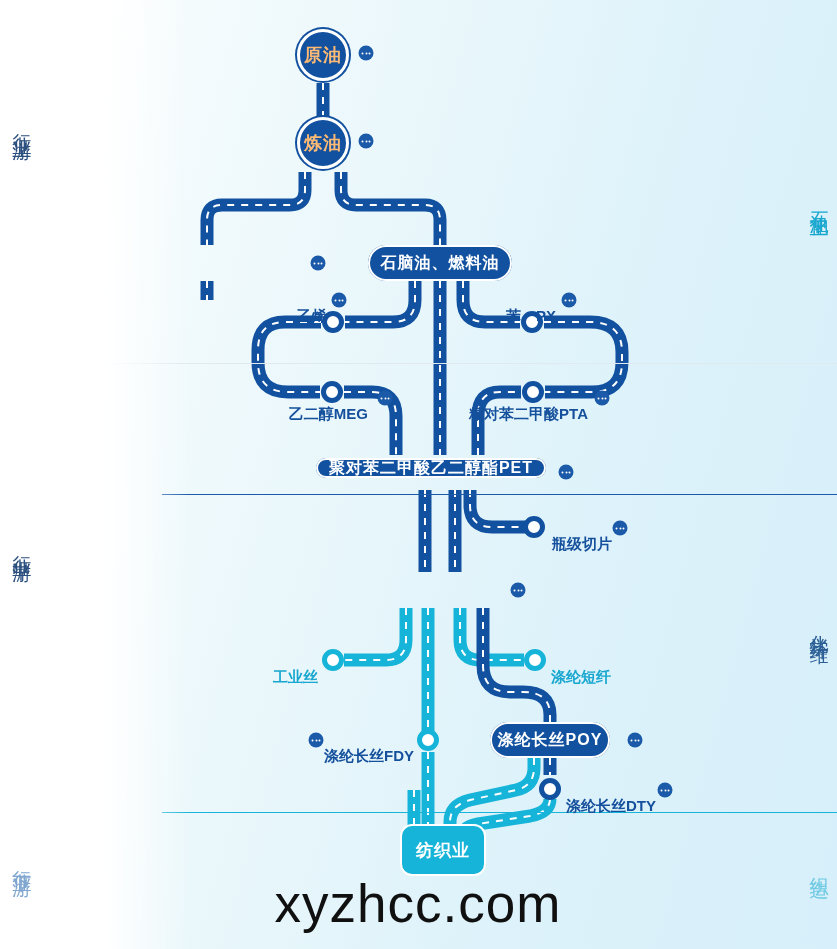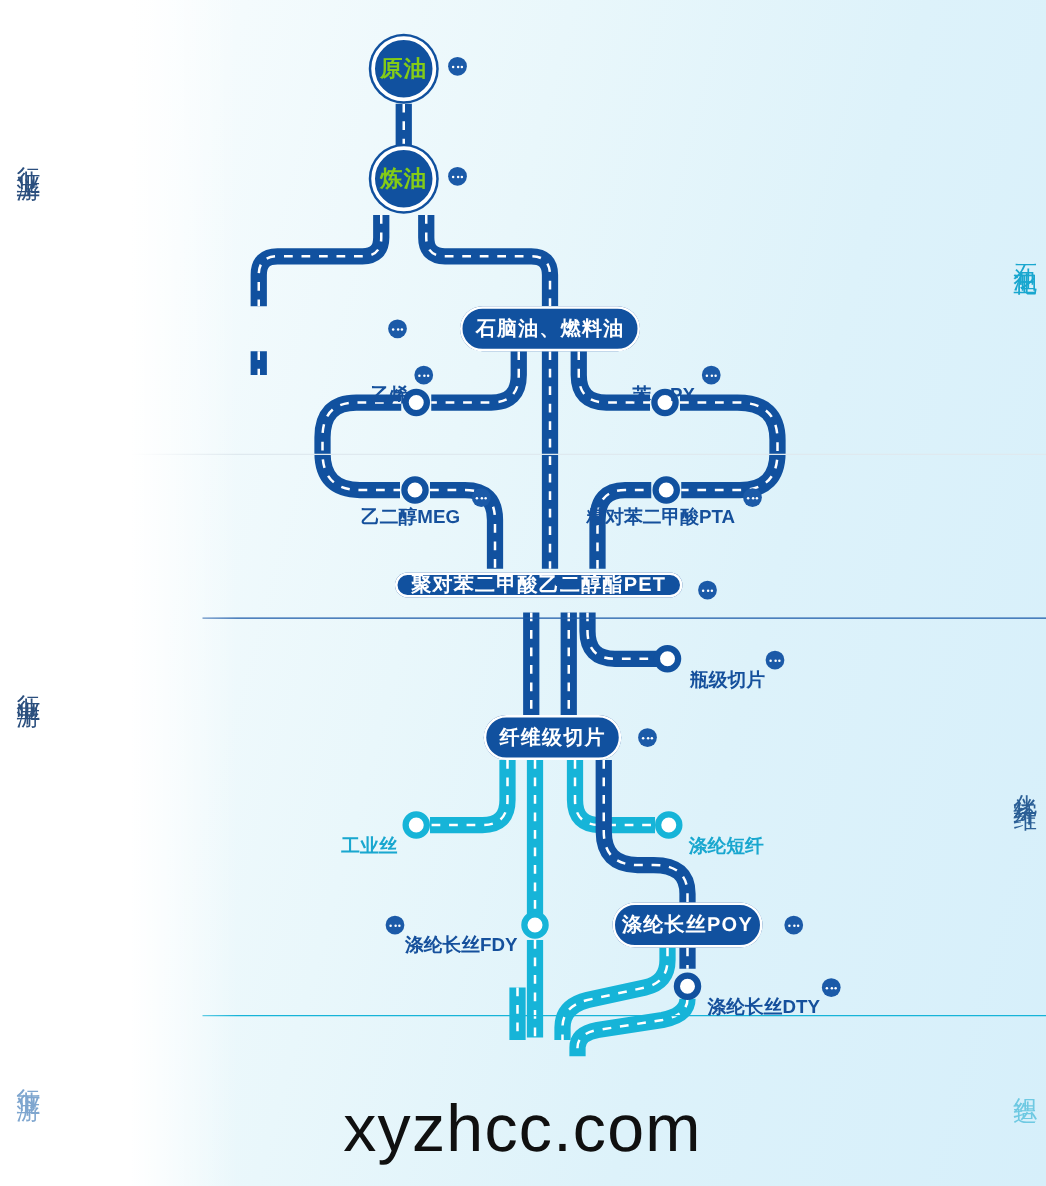--- a/index.html
+++ b/index.html
@@ -69,21 +69,21 @@
     position:absolute;z-index:5;
     border-radius:50%;
     background:#11519f;
     transform:translate(-50%,-50%);
     display:flex;align-items:center;justify-content:center;
   }
   .circ .inner{
     border:3px solid #ffffff;border-radius:50%;
     width:calc(100% - 10px);height:calc(100% - 10px);
     display:flex;align-items:center;justify-content:center;
-    color:#84cc16;font-weight:bold;font-size:18px;letter-spacing:1px;
+    color:#fdba74;font-weight:bold;font-size:18px;letter-spacing:1px;
   }
 
   
   .dot{
     position:absolute;z-index:5;
     width:22px;height:22px;border-radius:50%;
     background:#ffffff;
     border:5px solid #11519f;
     box-sizing:border-box;
     transform:translate(-50%,-50%);
@@ -250,38 +250,38 @@
 
   <div class="pill" style="left:431px;top:468px;width:230px;height:20px;">
     <div class="inner" style="font-size:16px;">聚对苯二甲酸乙二醇酯PET</div>
   </div>
   <div class="more" style="left:566px;top:472px;">
     <span></span>
       <span></span>
       <span></span>
   </div>
 
-  <div class="pill" style="left:442px;top:590px;width:110px;height:36px;">
-    <div class="inner" style="font-size:16px;">纤维级切片</div>
-  </div>
   <div class="more" style="left:518px;top:590px;">
     <span></span>
       <span></span>
       <span></span>
   </div>
 
   <div class="pill" style="left:550px;top:740px;width:120px;height:36px;">
     <div class="inner" style="font-size:16px;">涤纶长丝POY</div>
   </div>
   <div class="more" style="left:635px;top:740px;">
     <span></span>
       <span></span>
       <span></span>
   </div>
 
+  <div class="pill cyan" style="left:443px;top:850px;width:86px;height:52px;border-radius:16px;">
+    <div class="inner" style="font-size:17px;border-radius:12px;">纺织业</div>
+  </div>
 
   <div class="dot" style="left:333px;top:322px;"></div>
   <div class="tlabel left" style="left:327px;top:300px;">乙烯</div>
   <div class="more" style="left:339px;top:300px;">
     <span></span>
       <span></span>
       <span></span>
   </div>
 
   <div class="dot" style="left:532px;top:322px;"></div>

